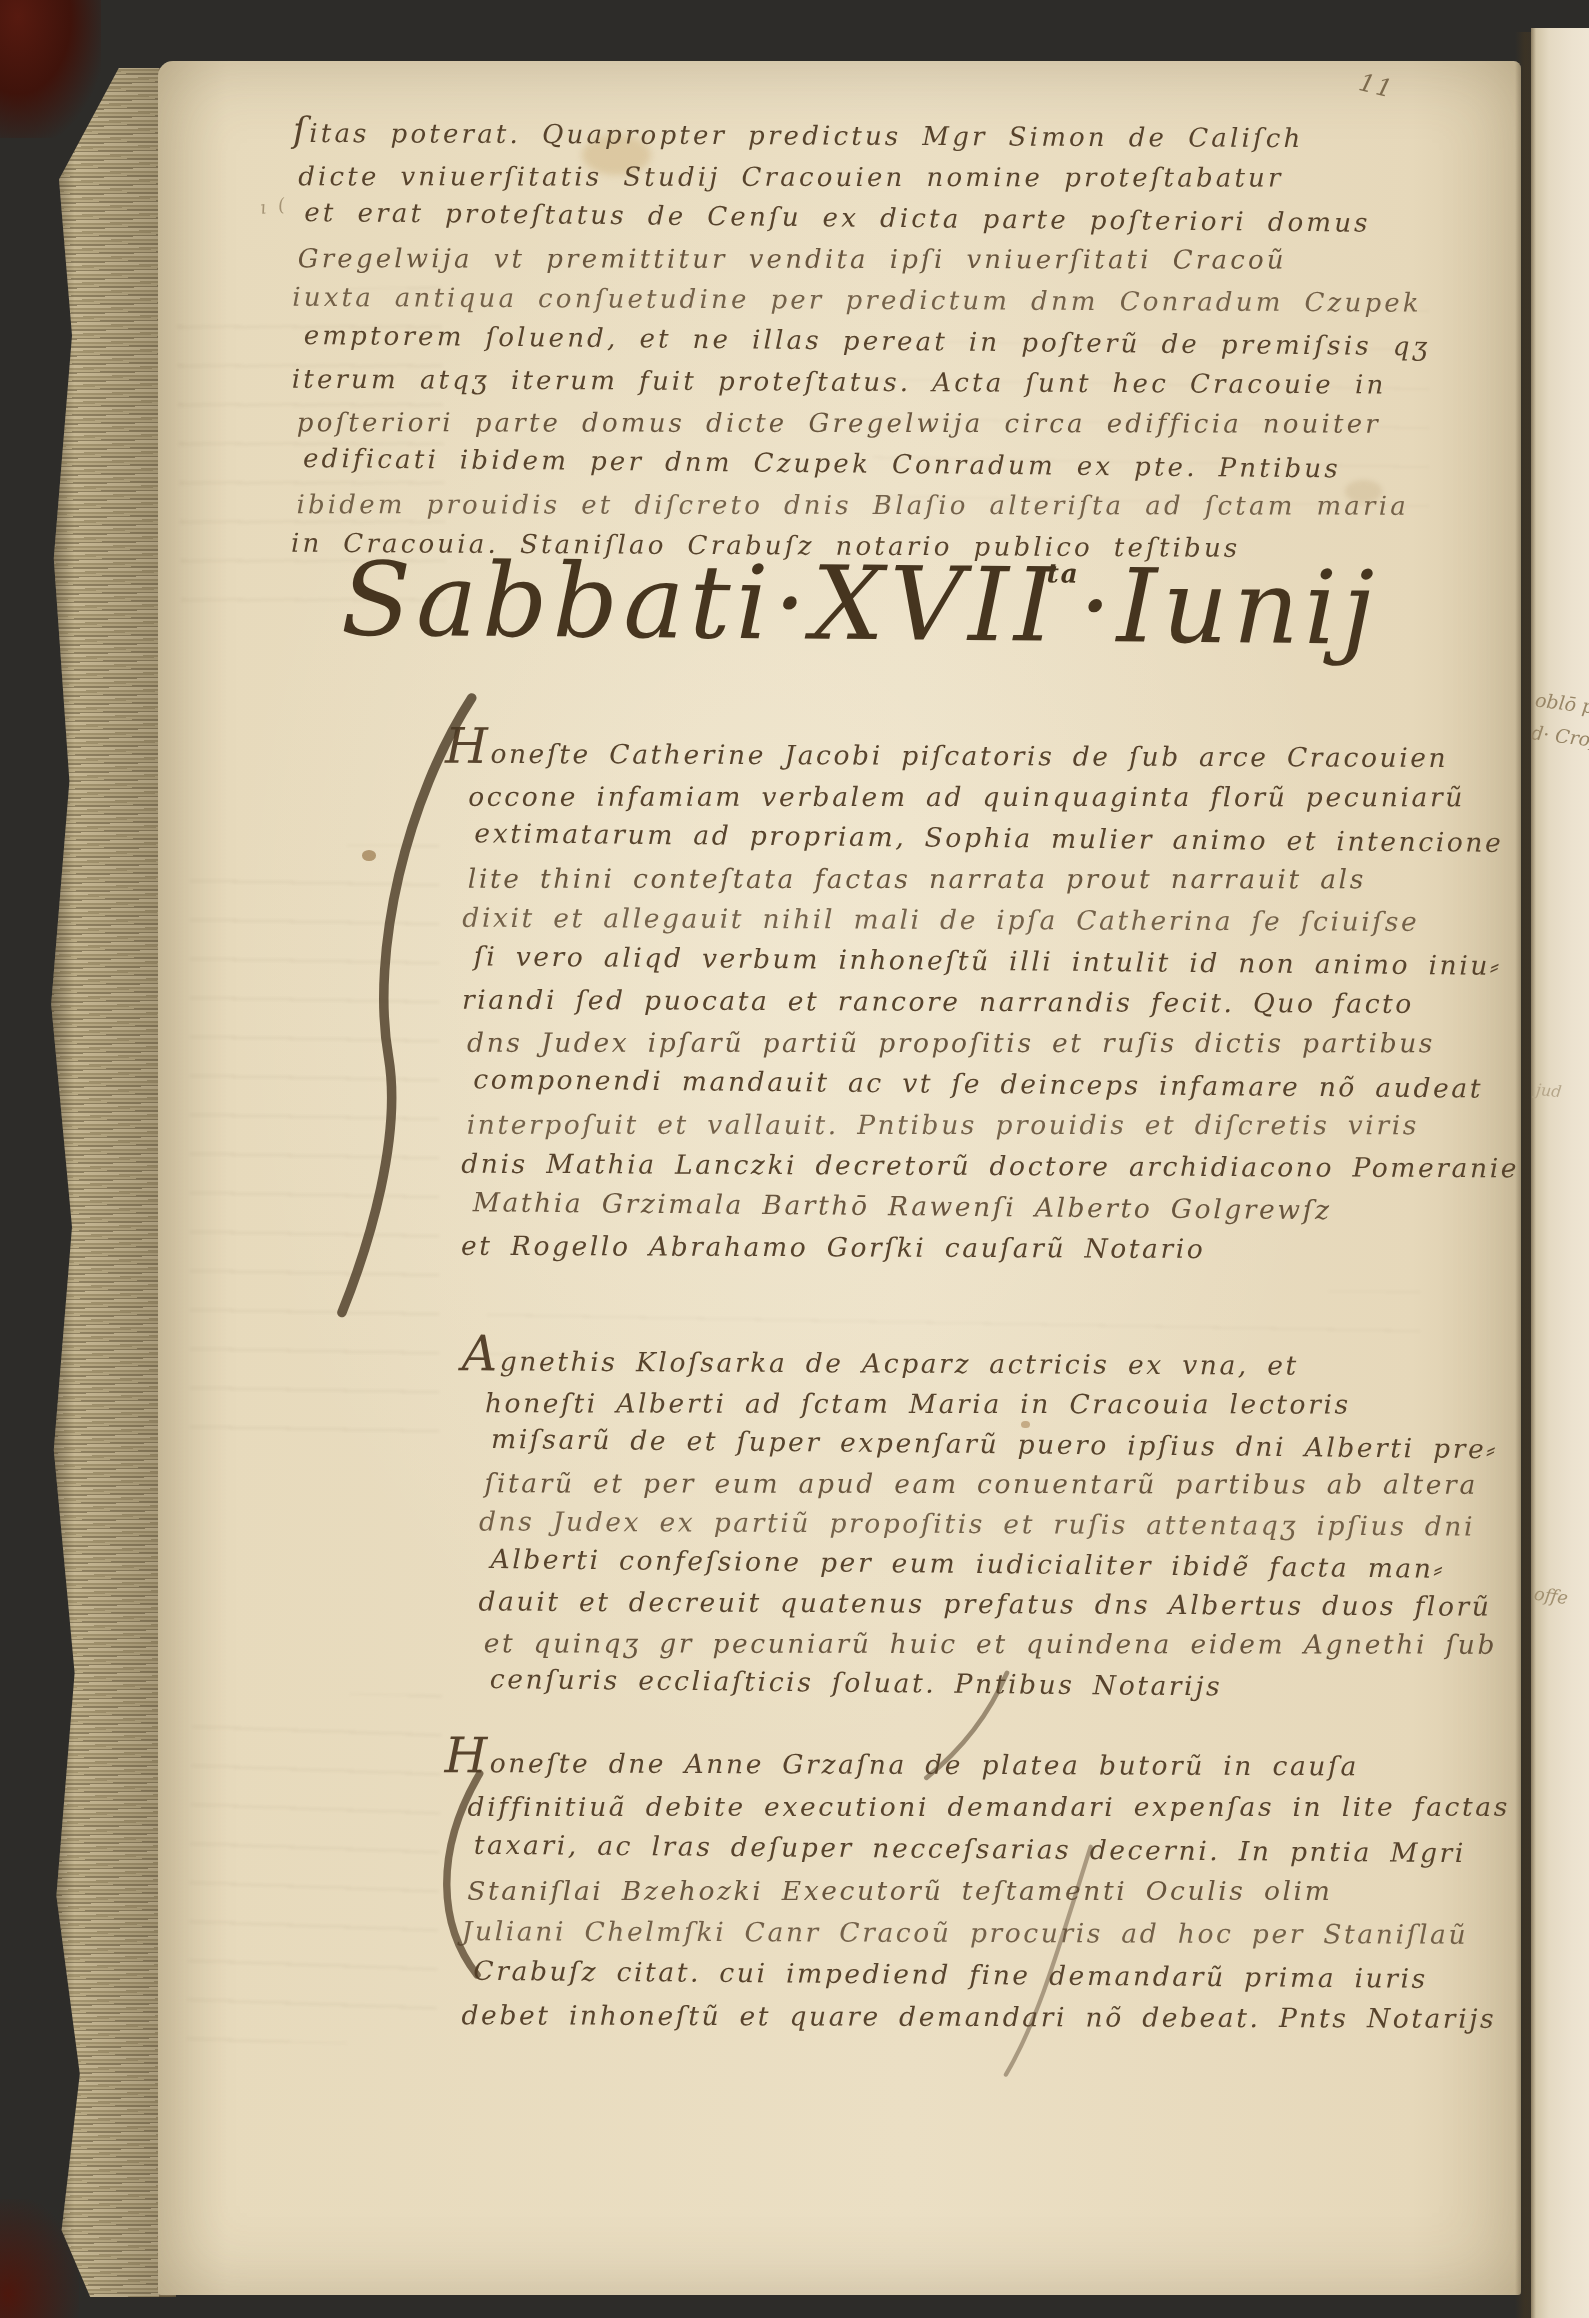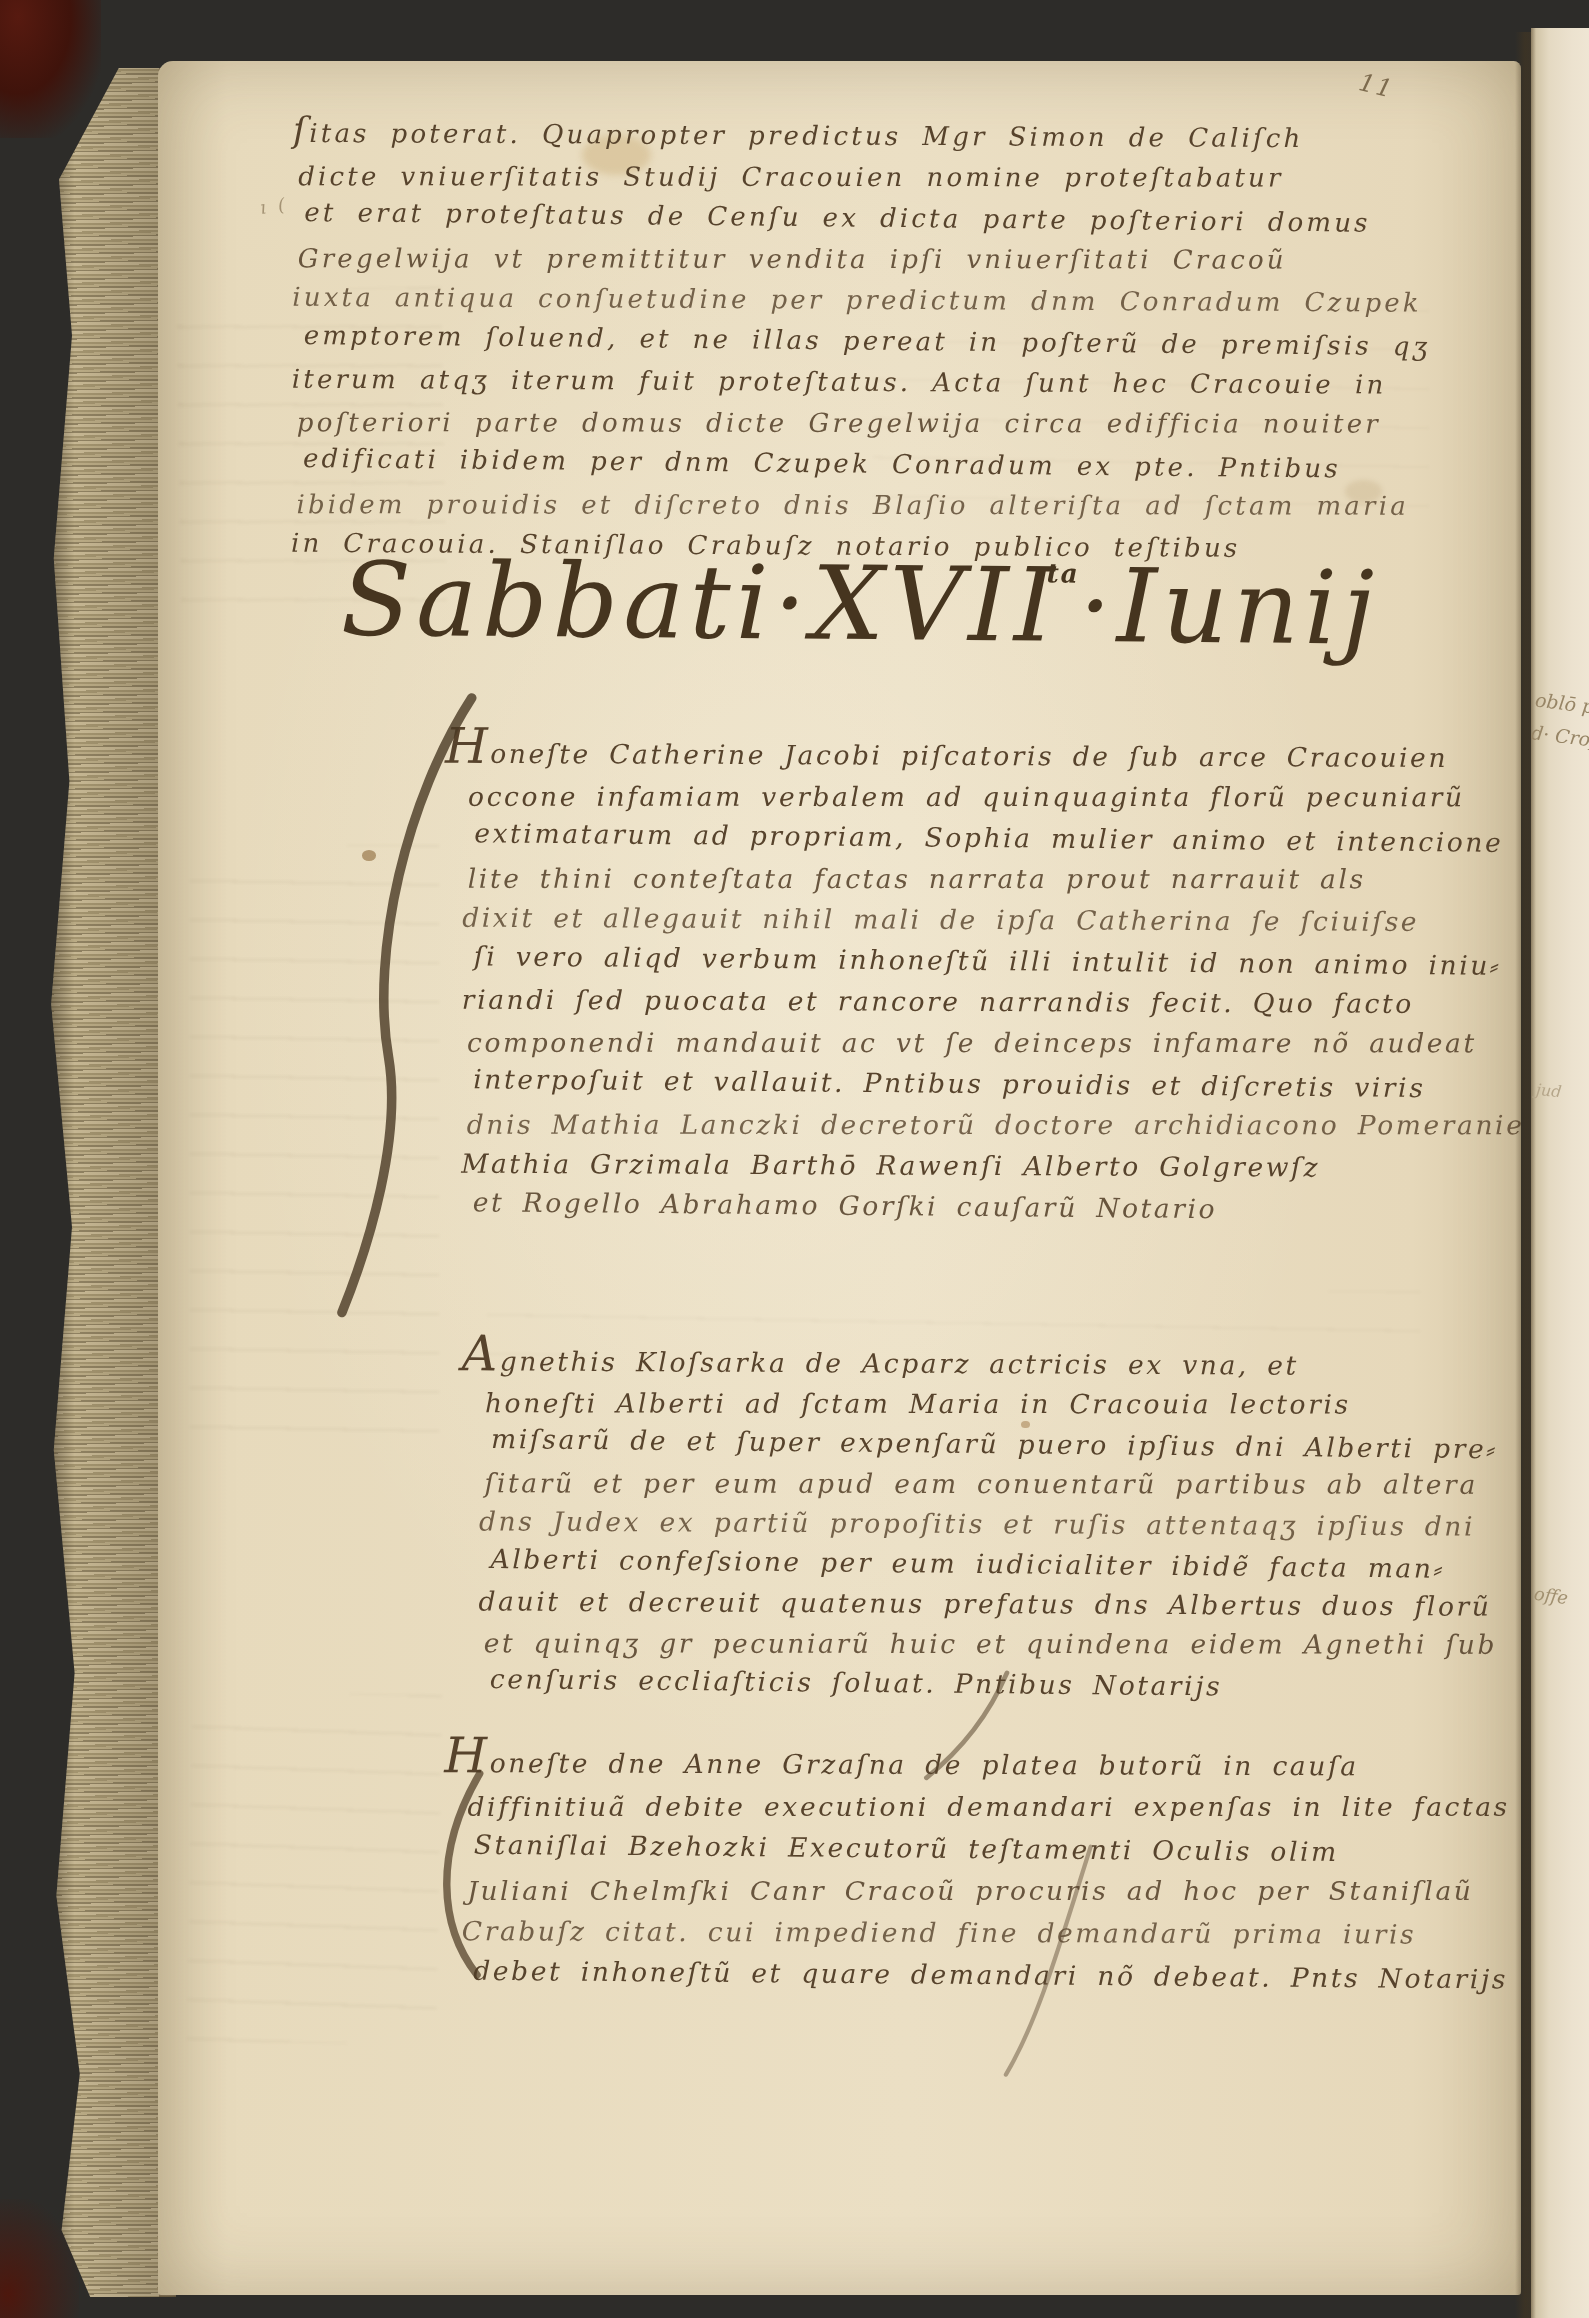--- a/index.html
+++ b/index.html
@@ -138,20 +138,21 @@
     </div>
 
     <div class="block ms entry entry1">
       <div class="line">Honeſte Catherine Jacobi piſcatoris de ſub arce Cracouien</div>
       <div class="line">occone infamiam verbalem ad quinquaginta florũ pecuniarũ</div>
       <div class="line">extimatarum ad propriam, Sophia mulier animo et intencione</div>
       <div class="line">lite thini conteſtata factas narrata prout narrauit als</div>
       <div class="line">dixit et allegauit nihil mali de ipſa Catherina ſe ſciuiſse</div>
       <div class="line">ſi vero aliqd verbum inhoneſtũ illi intulit id non animo iniu⸗</div>
       <div class="line">riandi ſed puocata et rancore narrandis fecit. Quo facto</div>
+      <div class="line">dns Judex ipſarũ partiũ propoſitis et ruſis dictis partibus</div>
       <div class="line">componendi mandauit ac vt ſe deinceps infamare nõ audeat</div>
       <div class="line">interpoſuit et vallauit. Pntibus prouidis et diſcretis viris</div>
       <div class="line">dnis Mathia Lanczki decretorũ doctore archidiacono Pomeranie</div>
       <div class="line">Mathia Grzimala Barthō Rawenſi Alberto Golgrewſz</div>
       <div class="line">et Rogello Abrahamo Gorſki cauſarũ Notario</div>
     </div>
 
     <div class="block ms entry entry2">
       <div class="line">Agnethis Kloſsarka de Acparz actricis ex vna, et</div>
       <div class="line">honeſti Alberti ad ſctam Maria in Cracouia lectoris</div>
@@ -160,20 +161,21 @@
       <div class="line">dns Judex ex partiũ propoſitis et ruſis attentaqʒ ipſius dni</div>
       <div class="line">Alberti confeſsione per eum iudicialiter ibidẽ facta man⸗</div>
       <div class="line">dauit et decreuit quatenus prefatus dns Albertus duos florũ</div>
       <div class="line">et quinqʒ gr pecuniarũ huic et quindena eidem Agnethi ſub</div>
       <div class="line">cenſuris eccliaſticis ſoluat. Pntibus Notarijs</div>
     </div>
 
     <div class="block ms entry entry3">
       <div class="line">Honeſte dne Anne Grzaſna de platea butorũ in cauſa</div>
       <div class="line">diffinitiuã debite executioni demandari expenſas in lite factas</div>
+      <div class="line">taxari, ac lras deſuper necceſsarias decerni. In pntia Mgri</div>
       <div class="line">Staniſlai Bzehozki Executorũ teſtamenti Oculis olim</div>
       <div class="line">Juliani Chelmſki Canr Cracoũ procuris ad hoc per Staniſlaũ</div>
       <div class="line">Crabuſz citat. cui impediend fine demandarũ prima iuris</div>
       <div class="line">debet inhoneſtũ et quare demandari nõ debeat. Pnts Notarijs</div>
     </div>
 
     <svg class="swashes" width="1363" height="2234" viewBox="0 0 2572 4216">
       <path d="M 592 1202 C 470 1390 400 1680 435 1880 C 460 2030 400 2230 347 2362" fill="none" stroke="#4a3a24" stroke-width="18" stroke-linecap="round" opacity="0.8"></path>
       <path d="M 607 3232 C 520 3380 530 3520 602 3612" fill="none" stroke="#4f3d26" stroke-width="14" stroke-linecap="round" opacity="0.72"></path>
       <path d="M 1602 3042 C 1560 3140 1500 3200 1450 3240" fill="none" stroke="#5a4730" stroke-width="9" stroke-linecap="round" opacity="0.55"></path>

